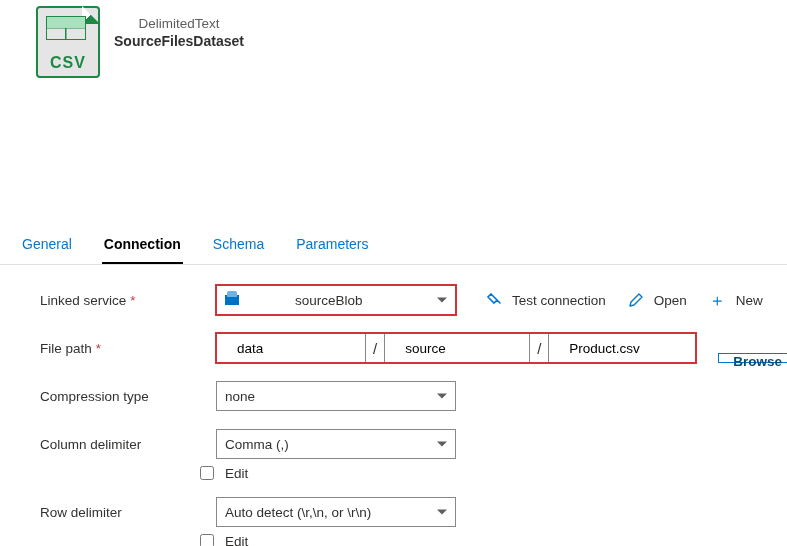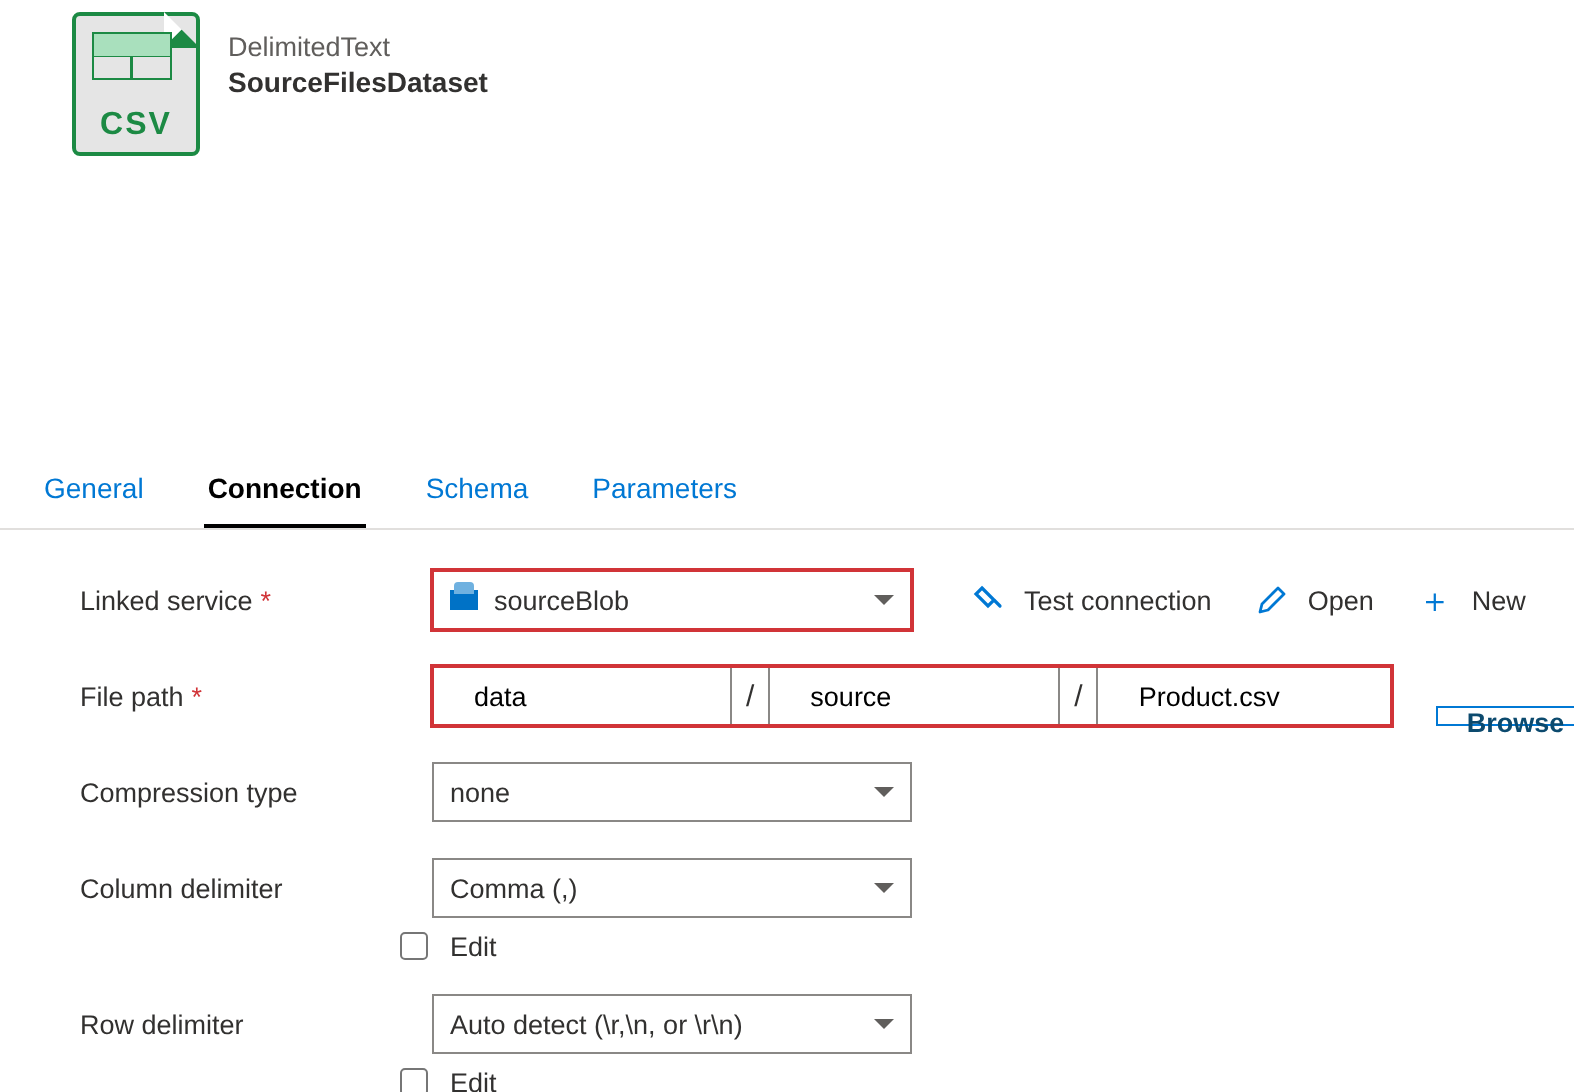--- a/index.html
+++ b/index.html
@@ -32,21 +32,21 @@
     background:
       linear-gradient(#1c8a44,#1c8a44) 0 50%/100% 1.5px no-repeat,
       linear-gradient(#1c8a44,#1c8a44) 50% 0/1.5px 100% no-repeat;
   }
   .csv-badge .grid .hl { position:absolute; inset:0 0 auto 0; height:50%; background:#a9e0bd; }
   .csv-badge .txt {
     position:absolute; left:0; right:0; bottom:4px; text-align:center;
     font-size:16px; font-weight:600; letter-spacing:1px; color:#1c8a44;
   }
   .hdr-text { padding-top:10px; }
-  .type-label { color:#605e5c; font-size:13.5px; }
+  .type-label { color:#605e5c; font-size:13.5px;text-align:center; }
   .name-label { font-weight:700; font-size:14px; margin-top:2px; }
 
   
   .tabs {
     display:flex; gap:28px; padding: 0 20px; margin-top:150px;
     border-bottom:1px solid #e1dfdd;
   }
   .tab {
     padding: 8px 2px 10px; color:#0078d4; cursor:pointer; font-size:14px;
     border-bottom:2px solid transparent;
@@ -58,21 +58,21 @@
   .row { display:flex; align-items:center; min-height:34px; margin-bottom:14px; }
   .row.tight { margin-bottom:4px; }
   .lbl { width:176px; flex:none; font-size:13.5px; color:#323130;margin-left:20px; }
   .req { color:#d13438; margin-left:4px; }
 
   .ctrl-region { flex:1; display:flex; align-items:center; gap:4px; }
 
   .sel {
     position:relative; width:240px; height:30px;
     border:1px solid #8a8886; background:#fff; display:flex; align-items:center;
-    padding:0 24px 0 8px; font-size:13.5px; color:#323130; cursor:pointer;
+    padding:0 24px 0 8px; font-size:13.5px; color:#323130; cursor:pointer;gap:48px;
   }
   .sel.wide { width:240px; }
   .sel .caret {
     position:absolute; right:8px; top:50%; transform:translateY(-50%);
     width:0; height:0; border-left:5px solid transparent; border-right:5px solid transparent;
     border-top:5px solid #605e5c;
   }
 
   .hl-red { outline:2.5px solid #d13438; outline-offset:-1px; }
 

